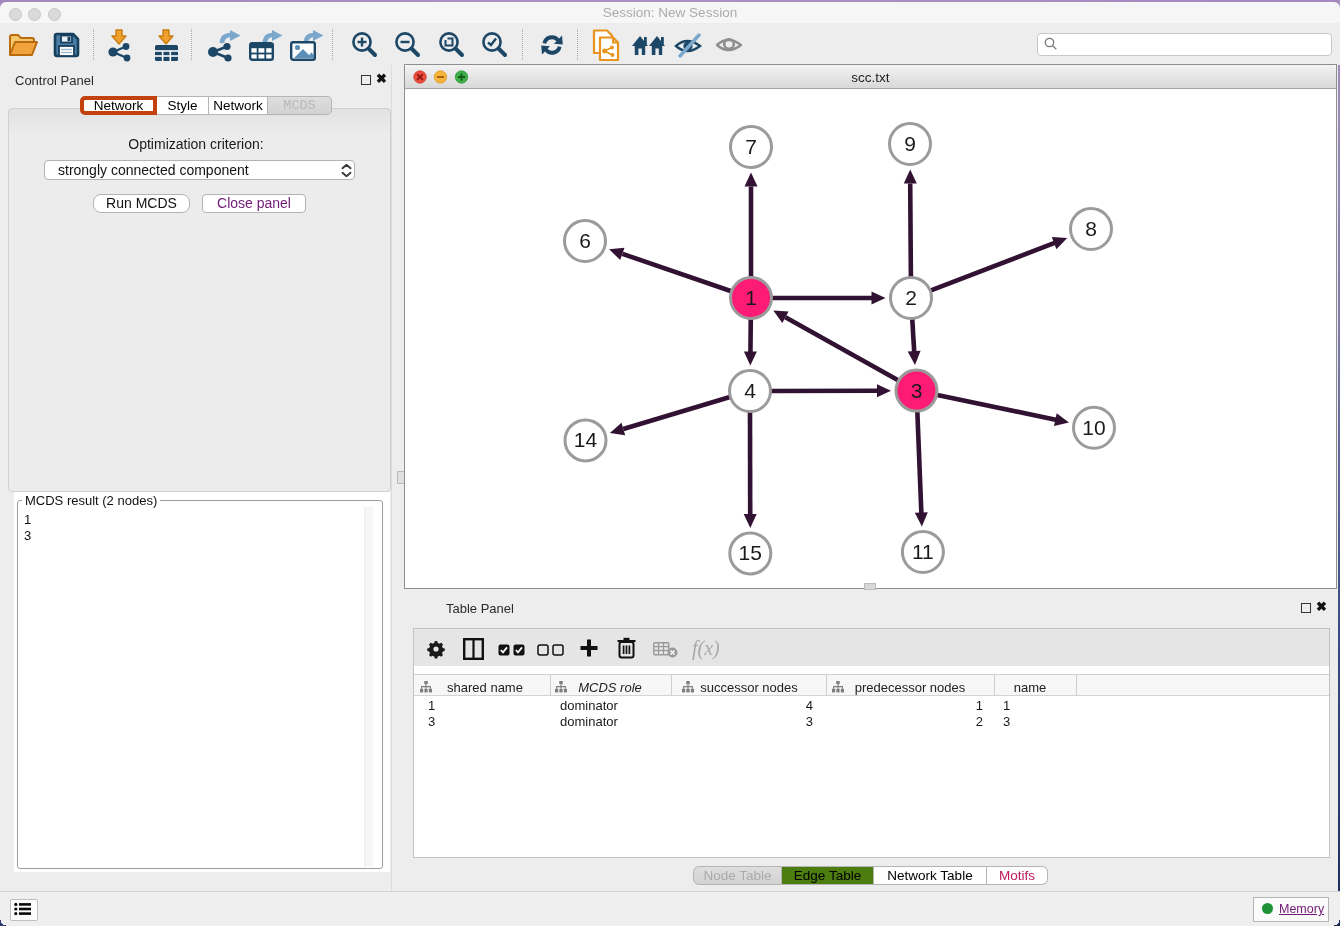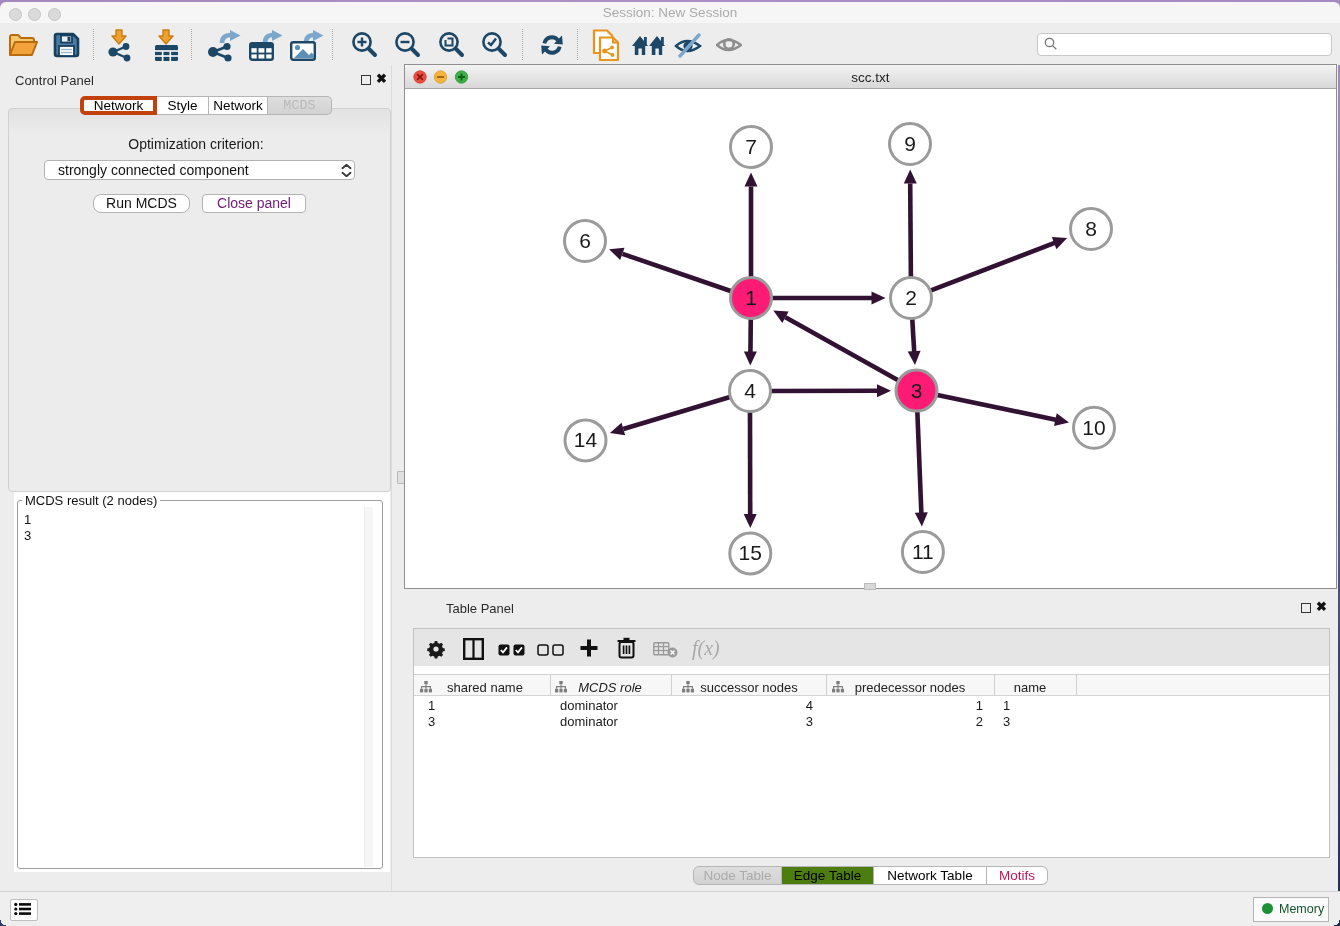--- a/index.html
+++ b/index.html
@@ -415,16 +415,16 @@
       <circle cx="1.8" cy="2.4" r="1.6"></circle>
       <circle cx="1.8" cy="7" r="1.6"></circle>
       <circle cx="1.8" cy="11.6" r="1.6"></circle>
  <rect x="5" y="1.1" width="12" height="2.6"></rect>
       <rect x="5" y="5.7" width="12" height="2.6"></rect>
       <rect x="5" y="10.3" width="12" height="2.6"></rect>
     </g>
 </svg>
 <div class="abs" style="left:1253px;top:897px;width:74px;height:23px;background:#fbfbfb;border:1px solid #b5b5b5;"></div>
 <div class="abs" style="left:1262px;top:903px;width:11px;height:11px;border-radius:50%;background:#1d9136;"></div>
-<div class="abs" style="left:1279px;top:902px;font-size:12.5px;color:#14532d;">Memory</div>
+<div class="abs" style="left:1279px;top:902px;font-size:12.5px;color:#701a75;text-decoration:underline;">Memory</div>
 
 <div class="abs" style="left:0;top:920px;width:6px;height:6px;background:radial-gradient(circle at 100% 0%, transparent 5.5px, #2c3a6e 5.5px);"></div>
 <div class="abs" style="left:1334px;top:920px;width:6px;height:6px;background:radial-gradient(circle at 0% 0%, transparent 5.5px, #1c2c58 5.5px);"></div>
 
 </body></html>

